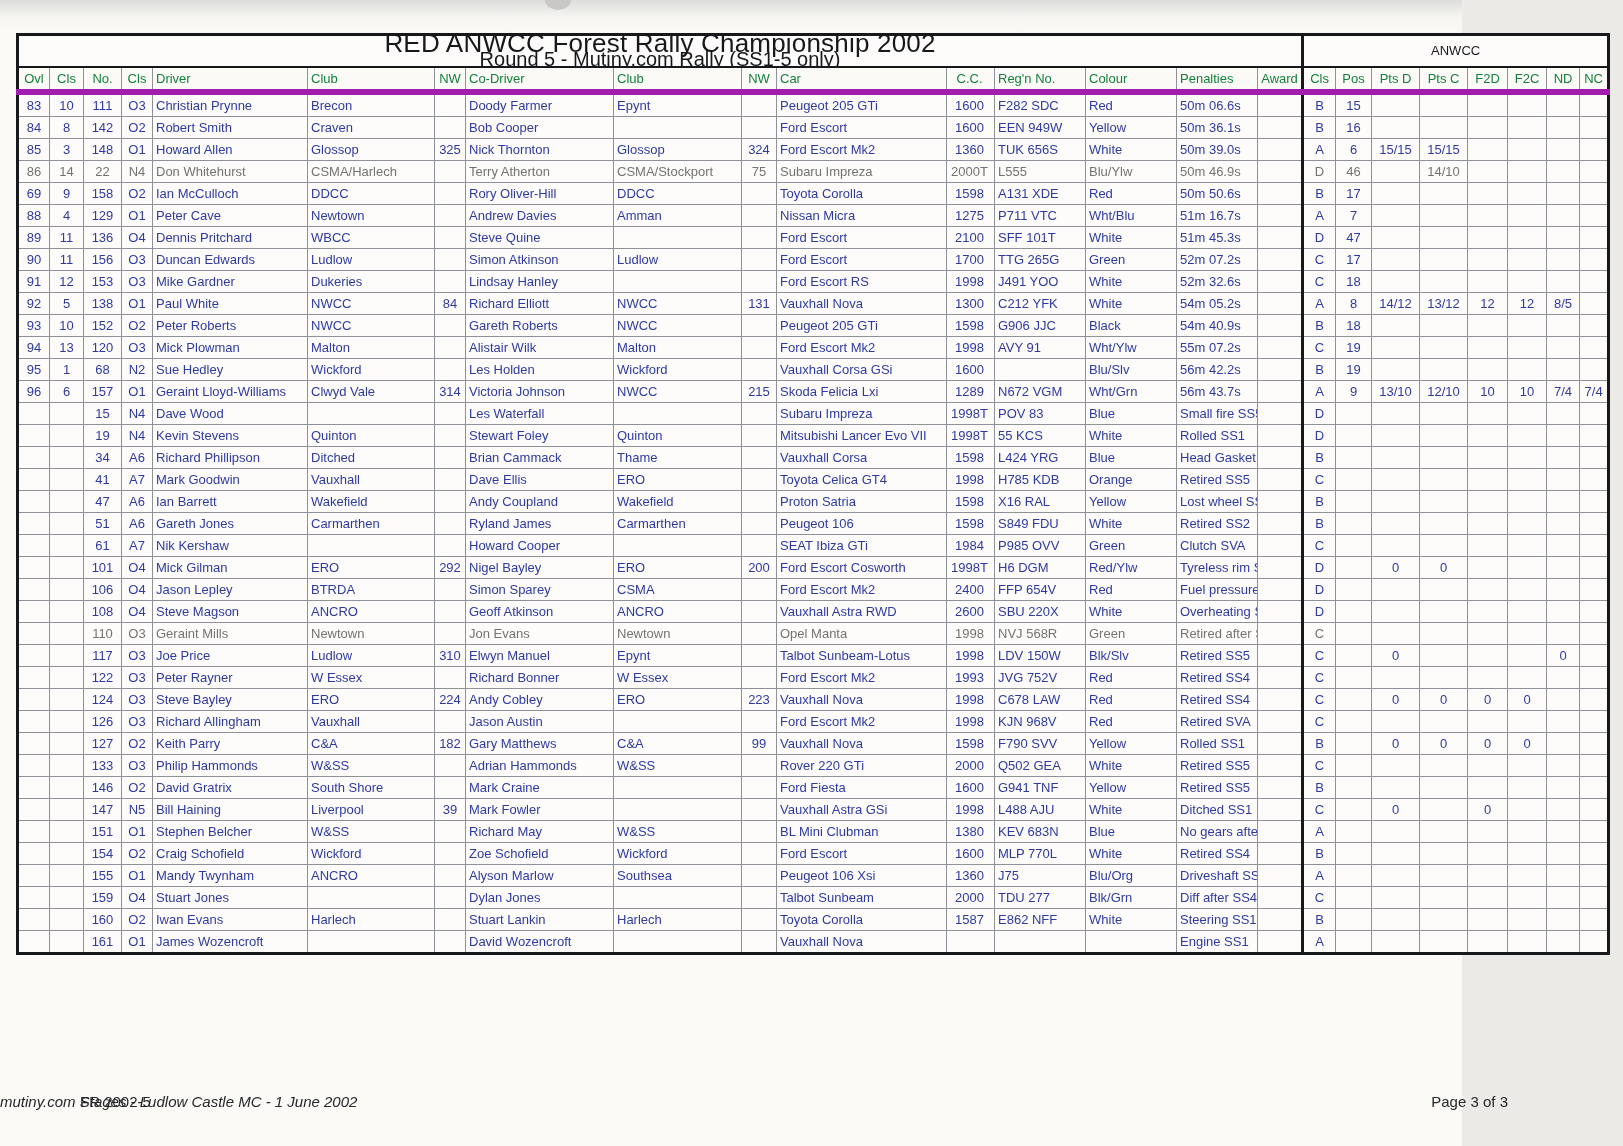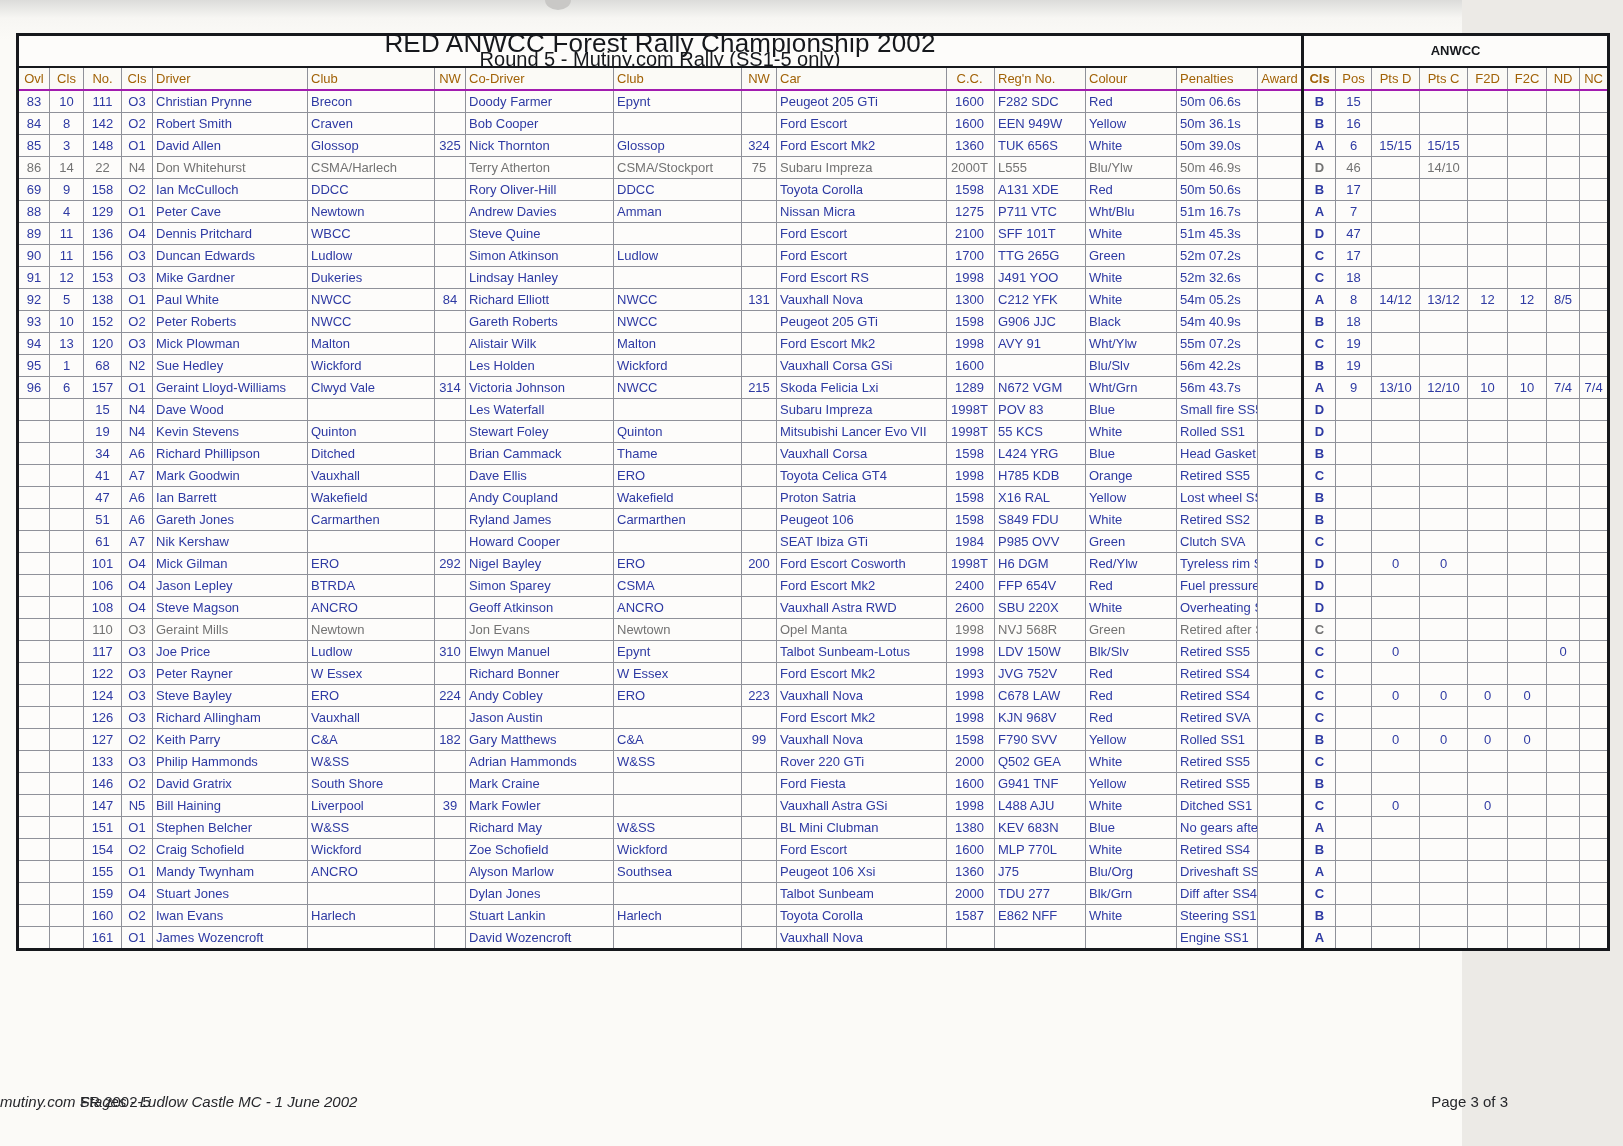--- a/index.html
+++ b/index.html
@@ -30,22 +30,22 @@
     height:21px;
     padding:0 3px;
     white-space:nowrap;overflow:hidden;
     text-align:center;
     font-weight:normal;
     color:#16181c;
   }
   
   .sheet-table{border:3px solid #16181c;}
   .title-row td{border-bottom:2px solid #16181c;}
-  .header-row th{border-bottom:2px solid #a21caf;background:#fbfaf6;color:#a16207;}
-  td.sep-left,th.sep-left{border-left:3px solid #16181c;font-weight:bold;}
+  .header-row th{border-bottom:6px solid #a21caf;background:#fbfaf6;color:#15803d;}
+  td.sep-left,th.sep-left{border-left:3px solid #16181c;}
   .title-cell{
     height:72px;text-align:center;vertical-align:middle;
     font-weight:bold;color:#1b1d22;
   }
   .title-line1{font-size:26px;letter-spacing:.2px;}
   .title-line2{font-size:20px;margin-top:2px;}
   .logo-cell{text-align:center;font-size:15px;color:#26282e;}
   tr.ink-blue td{color:#2e3aa3;}
   tr.ink-green td{color:#737373;}
   .al{text-align:left !important;}
@@ -177,21 +177,21 @@
           <td></td>
           <td></td>
           <td></td>
           <td></td>
         </tr>
         <tr class="ink-blue">
           <td>85</td>
           <td>3</td>
           <td>148</td>
           <td>O1</td>
-          <td class="al">David Allen</td>
+          <td class="al">Howard Allen</td>
           <td class="al">Glossop</td>
           <td>325</td>
           <td class="al">Nick Thornton</td>
           <td class="al">Glossop</td>
           <td>324</td>
           <td class="al">Ford Escort Mk2</td>
           <td class="ar">1360</td>
           <td class="al">TUK 656S</td>
           <td class="al">White</td>
           <td class="al">50m 39.0s</td>

